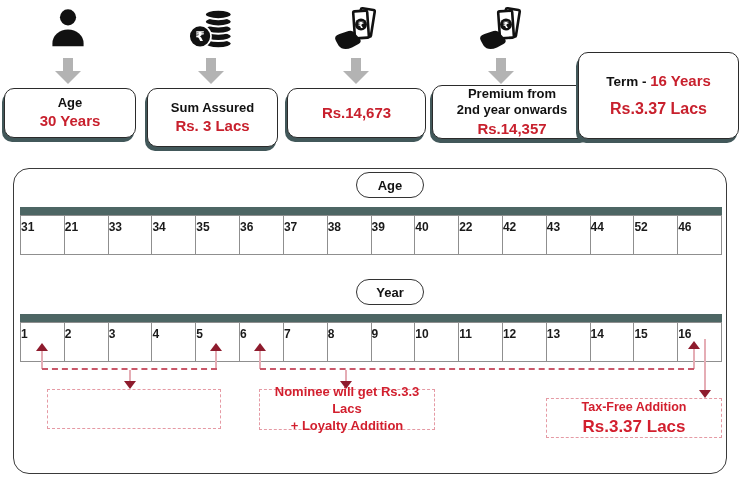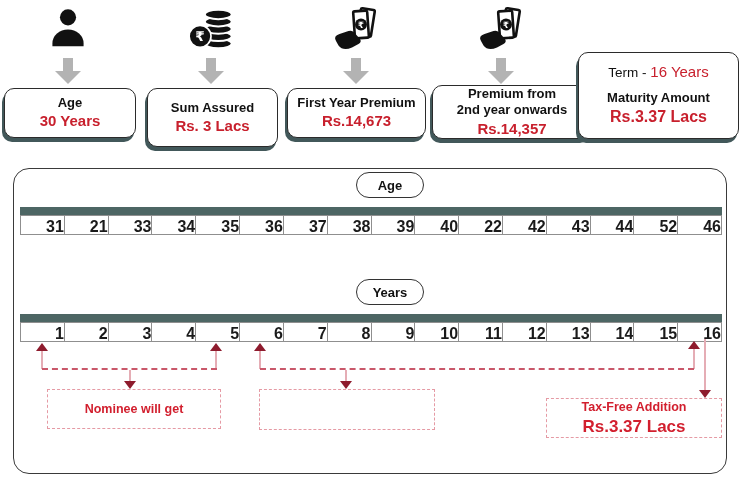--- a/index.html
+++ b/index.html
@@ -11,38 +11,38 @@
   html,body{background:#fff}
   body{font-family:"Liberation Sans",sans-serif;width:740px;height:479px;position:relative;overflow:hidden}
   .abs{position:absolute}
 
   
   .card{background:#fff;border:1.5px solid #2b2b2b;border-radius:10px;
         box-shadow:-2px 4px 0 #42585a;display:flex;flex-direction:column;
         align-items:center;justify-content:center;text-align:center;padding:2px 4px}
   .card .title{font-size:13px;font-weight:bold;color:#111;line-height:1.25;white-space:pre-line}
   .card .value{font-size:15px;font-weight:bold;color:var(--accent-red);line-height:1.3}
-  .term-line{font-size:13.5px;font-weight:normal;color:#111;margin-bottom:10px}
+  .term-line{font-size:13.5px;font-weight:bold;color:#111;margin-bottom:10px}
   .term-line .red{color:var(--accent-red);font-size:15px}
 
   
   .gray-arrow{width:26px}
   .gray-arrow .stem{width:10px;height:13px;background:var(--arrow-gray);margin:0 auto}
   .gray-arrow .head{width:0;height:0;border-left:13px solid transparent;border-right:13px solid transparent;border-top:13px solid var(--arrow-gray)}
 
   
   .panel{border:1.5px solid #3a3a3a;border-radius:16px;background:#fff}
   .pill{border:1.3px solid #333;border-radius:13px;background:#fff;
         display:flex;align-items:center;justify-content:center;
         font-size:13px;font-weight:600;color:#111}
   .bar{background:var(--bar-teal)}
   .cells{display:flex}
   .cell{flex:1;border:1px solid #8f8f8f;margin-left:-1px;background:#fff;
-        text-align:right;font-size:16px;font-weight:bold;color:#1a1a1a;
-        line-height:22px;height:20px}
+        text-align:left;font-size:12px;font-weight:bold;color:#1a1a1a;
+        line-height:22px;height:40px}
   .cell:first-child{margin-left:0}
 
   
   .tri-up{width:0;height:0;border-left:6px solid transparent;border-right:6px solid transparent;border-bottom:8px solid var(--arrowhead-dark-red)}
   .tri-down{width:0;height:0;border-left:6px solid transparent;border-right:6px solid transparent;border-top:8px solid var(--arrowhead-dark-red)}
   .tail{width:2px;background:var(--tail-pink)}
   .hdash{height:0;border-top:2px dashed var(--dash-pink)}
 
   
   .callout{border:1.5px dashed var(--box-dash);background:#fff;display:flex;flex-direction:column;
@@ -114,34 +114,32 @@
 
 <div class="abs card" style="left:4px;top:88px;width:132px;height:50px">
   <div class="title">Age</div>
   <div class="value">30 Years</div>
 </div>
 <div class="abs card" style="left:147px;top:88px;width:131px;height:59px">
   <div class="title">Sum Assured</div>
   <div class="value">Rs. 3 Lacs</div>
 </div>
 <div class="abs card" style="left:287px;top:88px;width:139px;height:50px">
-  <div class="title">First Year Premium</div>
   <div class="value">Rs.14,673</div>
 </div>
 <div class="abs card" style="left:432px;top:85px;width:160px;height:54px">
   <div class="title">Premium from
 2nd year onwards</div>
   <div class="value">Rs.14,357</div>
 </div>
 <div class="abs card" style="left:578px;top:52px;width:161px;height:87px">
   <div class="term-line">
     <span>Term -</span>
     <span class="red">16 Years</span>
   </div>
-  <div class="title">Maturity Amount</div>
   <div class="value" style="font-size:16px">Rs.3.37 Lacs</div>
 </div>
 
 <div class="abs panel" style="left:13px;top:168px;width:714px;height:306px"></div>
 
 <div class="abs pill" style="left:356px;top:172px;width:68px;height:26px">
   <span>Age</span>
 </div>
 <div class="abs bar" style="left:20px;top:207px;width:702px;height:8px"></div>
 <div class="abs cells" style="left:20px;top:215px;width:702px">
@@ -157,21 +155,21 @@
     <div class="cell">40</div>
     <div class="cell">22</div>
     <div class="cell">42</div>
     <div class="cell">43</div>
     <div class="cell">44</div>
     <div class="cell">52</div>
     <div class="cell">46</div>
   </div>
 
 <div class="abs pill" style="left:356px;top:279px;width:68px;height:26px">
-  <span>Years</span>
+  <span>Year</span>
 </div>
 <div class="abs bar" style="left:20px;top:314px;width:702px;height:8px"></div>
 <div class="abs cells" style="left:20px;top:322px;width:702px">
     <div class="cell">1</div>
     <div class="cell">2</div>
     <div class="cell">3</div>
     <div class="cell">4</div>
     <div class="cell">5</div>
     <div class="cell">6</div>
     <div class="cell">7</div>
@@ -199,20 +197,21 @@
 <div class="abs hdash" style="left:260px;top:368px;width:434px"></div>
 
 <div class="abs tail" style="left:129px;top:370px;height:11px"></div>
 <div class="abs tri-down" style="left:124px;top:381px"></div>
 <div class="abs tail" style="left:345px;top:370px;height:11px"></div>
 <div class="abs tri-down" style="left:340px;top:381px"></div>
 <div class="abs tail" style="left:704px;top:339px;height:51px"></div>
 <div class="abs tri-down" style="left:699px;top:390px"></div>
 
 <div class="abs callout" style="left:47px;top:389px;width:174px;height:40px">
-  <div class="l1">Nominee will get</div>
 </div>
 <div class="abs callout same" style="left:259px;top:389px;width:176px;height:41px">
+  <div class="l1">Nominee will get Rs.3.3 Lacs</div>
+  <div class="l2">+ Loyalty Addition</div>
 </div>
 <div class="abs callout big" style="left:546px;top:398px;width:176px;height:40px">
   <div class="l1">Tax-Free Addition</div>
   <div class="l2">Rs.3.37 Lacs</div>
 </div>
 
 </body></html>

